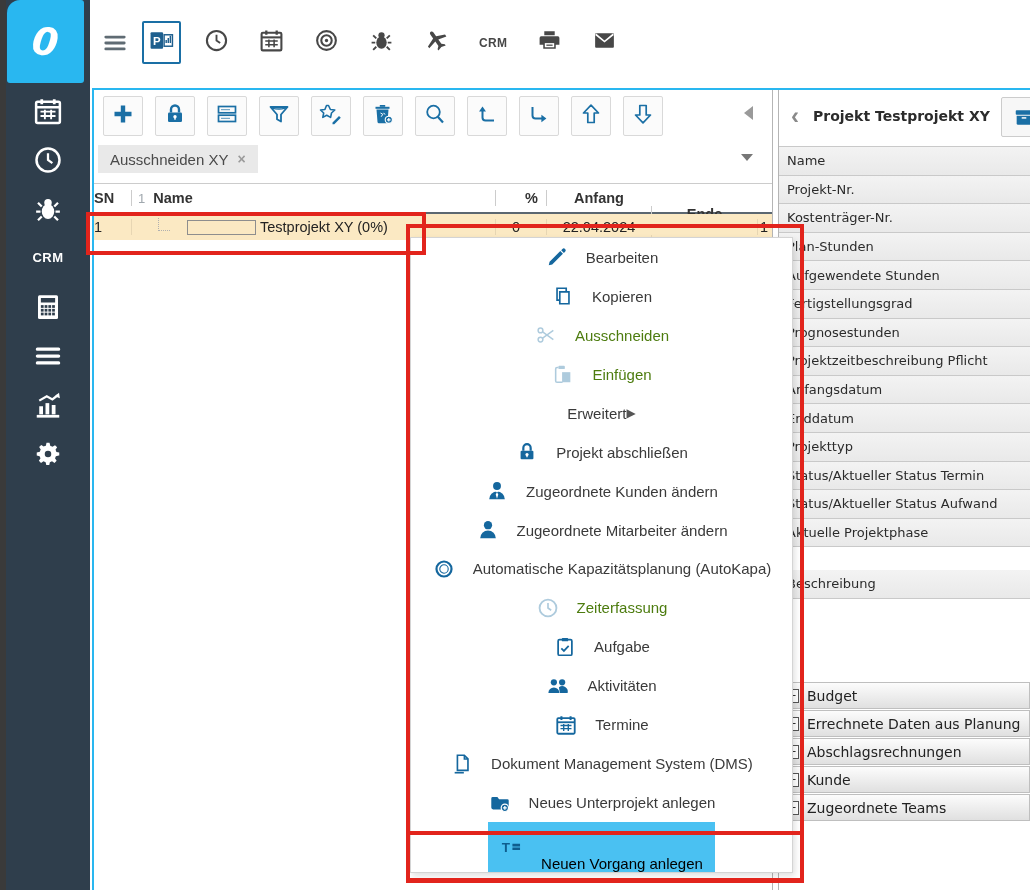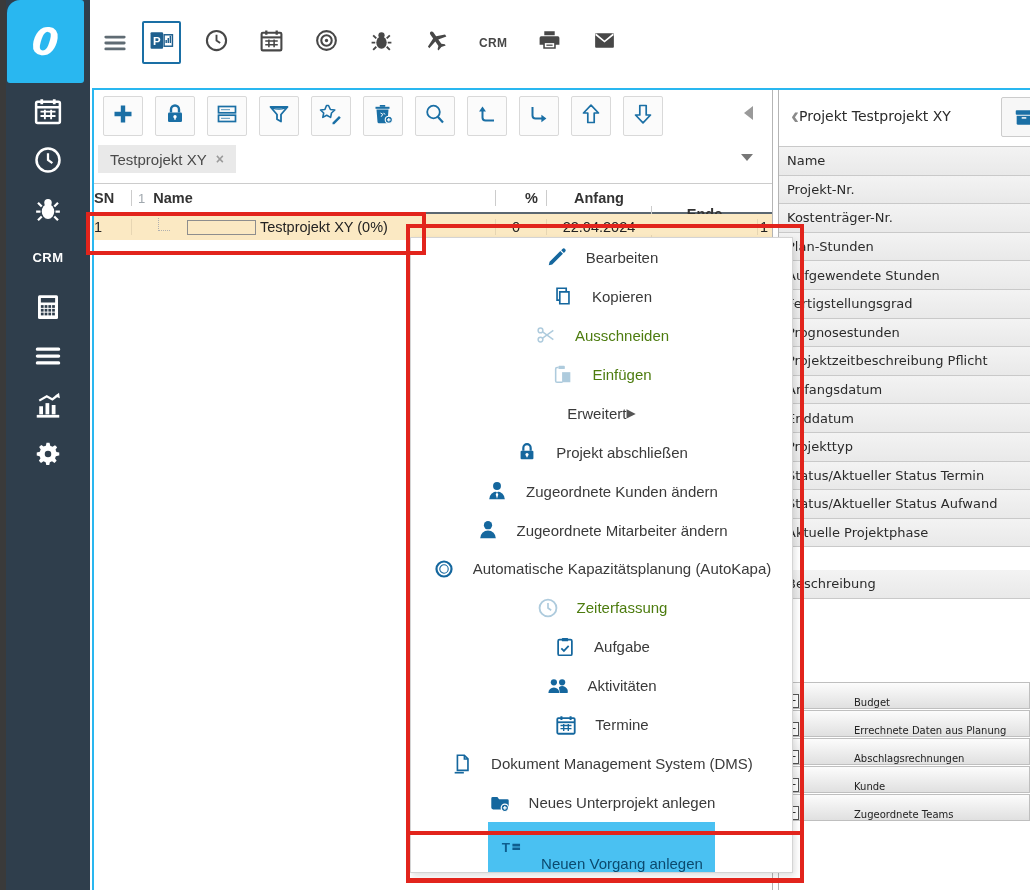--- a/index.html
+++ b/index.html
@@ -69,42 +69,42 @@
                 border:1px solid #d4d4d4;box-shadow:2px 3px 6px rgba(0,0,0,.12);display:flex;
                 flex-direction:column;z-index:5;align-items:center;}
   .cm-item{flex:1;display:flex;align-items:center;padding:0 12px;font-size:15px;color:#3a3a3a;cursor:pointer;}
   .cm-icon{width:24px;height:24px;display:flex;align-items:center;justify-content:center;
            color:#15679e;margin-right:17px;flex:none;}
   .cm-icon svg{width:22px;height:22px;}
   .cm-label{white-space:nowrap;}
   .cm-item.disabled{color:#4d7c0f;cursor:default;}
   .cm-item.disabled .cm-icon{color:#aecbdd;}
   .cm-item.highlighted{background:var(--menu-highlight,#4ac1f2);}
-  .cm-item.highlighted .cm-label{color:#0c4a6e;margin-top:33px;}
+  .cm-item.highlighted .cm-label{color:#000000;margin-top:33px;}
   .cm-item.highlighted .cm-icon{color:#0f5e8f;}
   .cm-sub{margin-left:auto;color:#555;font-size:12px;}
   
   .right-panel{position:absolute;left:778px;top:90px;width:252px;height:800px;background:#fff;
                border-left:1px solid #b5b5b5;overflow:hidden;box-sizing:border-box;}
   .rp-header{position:absolute;left:0;top:0;width:100%;height:52px;display:flex;align-items:center;}
   .rp-back{color:#8a8a8a;font-size:24px;font-weight:bold;margin-left:12px;cursor:pointer;line-height:1;}
-  .rp-title{font-family:"DejaVu Sans",sans-serif;font-size:14px;font-weight:normal;color:#2b2b2b;}
+  .rp-title{font-family:"DejaVu Sans",sans-serif;font-size:14px;font-weight:bold;color:#2b2b2b;margin-left:14px;}
   .rp-folder-btn{position:absolute;left:222px;top:7px;width:44px;height:38px;border:1px solid #ccc;
                  background:#f7f7f7;border-radius:2px;display:flex;align-items:center;justify-content:center;
                  color:var(--icon-blue,#1a6fa5);cursor:pointer;}
   .rp-folder-btn svg{width:22px;height:22px;}
   .rp-fields{position:absolute;left:0;top:56px;width:100%;border-top:1px solid #c9c9c9;}
   .field-row{height:27.6px;background:linear-gradient(180deg,#f3f3f3,#e9e9e9);
              border-bottom:1px solid #c9c9c9;display:flex;align-items:center;
              font-family:"DejaVu Sans",sans-serif;font-size:13px;color:#2b2b2b;padding-left:8px;cursor:pointer;}
   .rp-desc{position:absolute;left:0;top:480px;width:100%;}
   .rp-sections{position:absolute;left:0;top:592px;width:100%;}
   .section-row{height:25px;background:linear-gradient(180deg,#fcfcfc,#e0e0e0);border:1px solid #bfbfbf;
-               margin-bottom:1px;display:flex;align-items:flex-end;
-               font-family:"DejaVu Sans",sans-serif;font-size:10px;color:#222;cursor:pointer;gap:47px;}
+               margin-bottom:1px;display:flex;align-items:center;
+               font-family:"DejaVu Sans",sans-serif;font-size:14px;color:#222;cursor:pointer;}
   .expander{width:12px;height:12px;border:1px solid #555;background:#fff;margin-left:5px;flex:none;
             display:flex;align-items:center;justify-content:center;font-size:11px;line-height:10px;color:#333;cursor:pointer;}
   .expander::before{content:'+';}
   .section-row .lbl{margin-left:8px;}
   
   .red-rect{position:absolute;border:4px solid var(--red,#e2241c);pointer-events:none;z-index:9;}
   #red1{left:86px;top:212px;width:332px;height:35px;}
   #red2{left:406px;top:224px;width:390px;height:651px;}
   #red3{left:406px;top:831px;width:390px;height:43px;}
   
@@ -349,21 +349,21 @@
               <path d="M12 20.8L4.5 13h4.3V3.5h6.4V13h4.3L12 20.8z" fill="none" stroke="currentColor" stroke-width="1.7" stroke-linejoin="round"></path>
             </svg></span>
         </div>
       </div>
     <div class="collapse-left">
       <span class="tri-left"></span>
     </div>
 
     <div class="tabbar">
       <div class="tab">
-        <span>Testprojekt XY</span>
+        <span>Ausschneiden XY</span>
         <span class="close">×</span>
       </div>
       <div class="tab-dropdown">
         <span class="tri-down"></span>
       </div>
     </div>
 
     <div class="thead">
       <div class="c-sn">SN</div>
       <div class="c-name">

